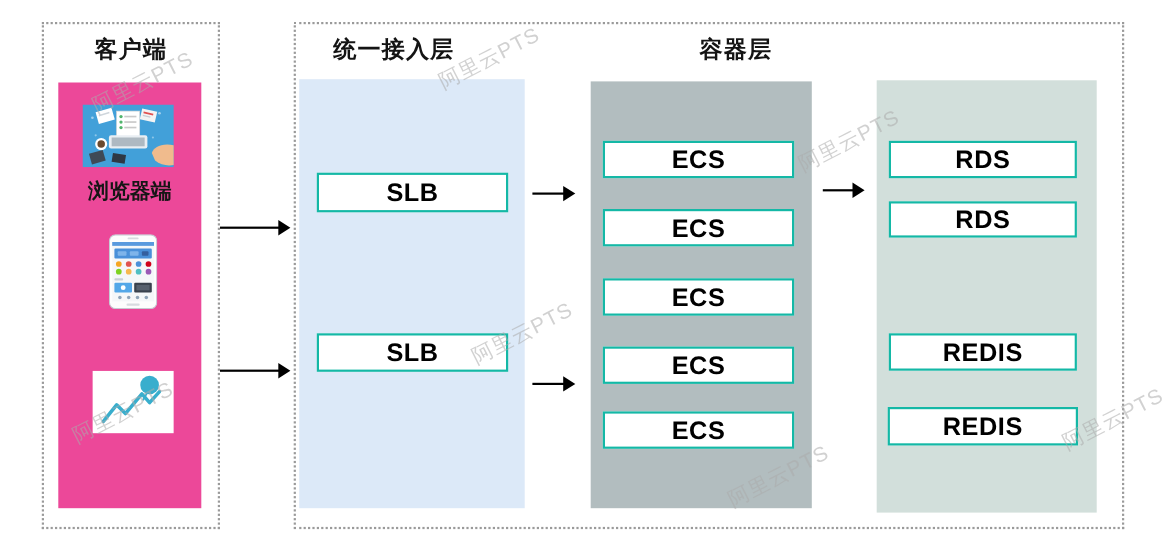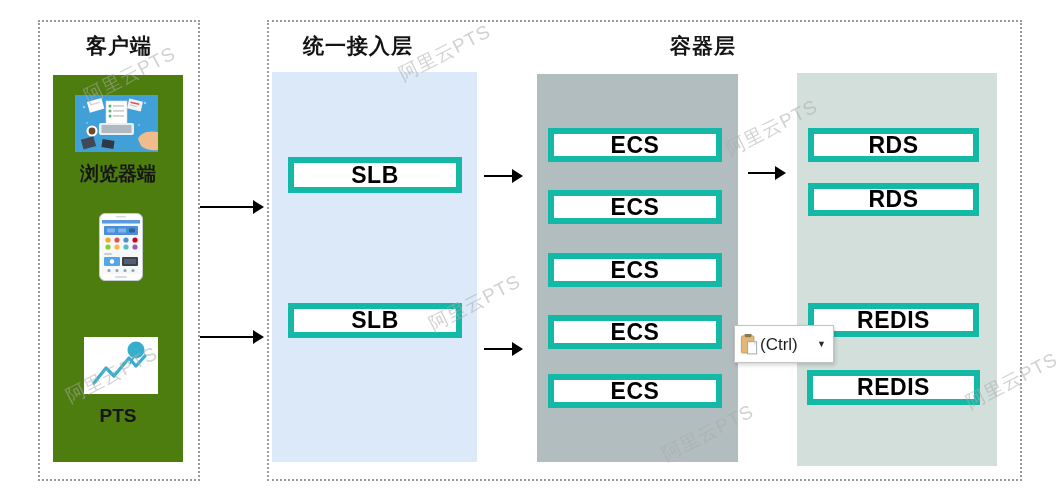--- a/index.html
+++ b/index.html
@@ -7,40 +7,40 @@
   .stage { position:relative; width:1060px; height:497px; background:#ffffff; overflow:hidden; }
 
   .frame { position:absolute; border:2px dotted #9a9a9a; background:transparent; }
   .client-frame { left:38px; top:20px; width:162px; height:461px; }
   .main-frame   { left:267px; top:20px; width:755px; height:461px; }
 
   .col-title { position:absolute; font-size:21px; font-weight:700; color:#141414;
                text-align:center; letter-spacing:1px; line-height:26px; }
   .t-client    { left:38px;  top:33px; width:162px; }
   .t-access    { left:268px; top:33px; width:180px; }
-  .t-container { left:556px; top:33px; width:180px;text-align:right; }
+  .t-container { left:579px; top:33px; width:180px; }
   .t-storage   { left:807px; top:33px; width:180px; }
 
   .panel { position:absolute; }
-  .p-client    { left:53px;  top:75px; width:130px; height:387px; background:#4d7c0f; }
+  .p-client    { left:53px;  top:75px; width:130px; height:387px; background:#ec4899; }
   .p-access    { left:272px; top:72px; width:205px; height:390px; background:#dce9f8; }
   .p-container { left:537px; top:74px; width:201px; height:388px; background:#b2bdbf; }
   .p-storage   { left:797px; top:73px; width:200px; height:393px; background:#d2dfdb; }
 
   .client-item-label { position:absolute; left:0; width:130px; text-align:center;
                        font-size:19px; font-weight:600; color:#161616; }
   .lbl-browser { top:86px; }
   .lbl-app     { top:213px; }
   .lbl-pts     { top:330px; }
   .illus { position:absolute; display:block; }
   .illus-browser { left:22px; top:20px;  width:83px; height:57px; }
   .illus-phone   { left:46px; top:138px; width:44px; height:68px; }
   .illus-pts     { left:31px; top:262px; width:74px; height:57px; }
 
-  .node { position:absolute; background:#ffffff; border:6px solid #14b8a6;
+  .node { position:absolute; background:#ffffff; border:2px solid #14b8a6;
           display:flex; align-items:center; justify-content:center;
           font-size:23px; font-weight:700; color:#000; letter-spacing:0.5px; }
   .slb-1   { left:288px; top:157px; width:174px; height:36px; }
   .slb-2   { left:288px; top:303px; width:174px; height:35px; }
   .ecs-1   { left:548px; top:128px; width:174px; height:34px; }
   .ecs-2   { left:548px; top:190px; width:174px; height:34px; }
   .ecs-3   { left:548px; top:253px; width:174px; height:34px; }
   .ecs-4   { left:548px; top:315px; width:174px; height:34px; }
   .ecs-5   { left:548px; top:374px; width:174px; height:34px; }
   .rds-1   { left:808px; top:128px; width:171px; height:34px; }
@@ -145,21 +145,20 @@
         <circle cx="34" cy="57.5" r="1.6" fill="#8fa3b8"></circle>
       <rect x="16" y="63" width="12" height="2" rx="1" fill="#d8dbe0"></rect>
     </svg>
 
     <svg class="illus illus-pts" viewBox="0 0 74 57">
       <rect width="74" height="57" fill="#ffffff"></rect>
       <polyline points="10,46 22,31 30,39 45,21 52,29 61,19" fill="none" stroke="#38aecd" stroke-width="3.2" stroke-linecap="round" stroke-linejoin="round"></polyline>
       <circle cx="52" cy="13" r="8.5" fill="#38aecd"></circle>
       <line x1="49.5" y1="20.5" x2="46" y2="27" stroke="#38aecd" stroke-width="1.6"></line>
     </svg>
-    <div class="client-item-label lbl-pts">PTS</div>
   </div>
 
   <div class="panel p-access"></div>
   <div class="panel p-container"></div>
   <div class="panel p-storage"></div>
 
   <div class="node slb-1">SLB</div>
   <div class="node slb-2">SLB</div>
   <div class="node ecs-1">ECS</div>
   <div class="node ecs-2">ECS</div>
@@ -170,31 +169,20 @@
   <div class="node rds-2">RDS</div>
   <div class="node redis-1">REDIS</div>
   <div class="node redis-2">REDIS</div>
 
   <div class="arrow a-1"></div>
   <div class="arrow a-2"></div>
   <div class="arrow a-3"></div>
   <div class="arrow a-4"></div>
   <div class="arrow a-5"></div>
 
-  <div class="paste-btn">
-    <svg width="18" height="22" viewBox="0 0 20 24">
-      <rect x="5" y="0.8" width="8" height="4" rx="1" fill="#8d7a55"></rect>
-      <rect x="1.5" y="3" width="14" height="19" rx="1.5" fill="#e3b877" stroke="#bd9a5f"></rect>
-      <rect x="5.5" y="1.8" width="7" height="2.6" rx="1" fill="#8d7a55"></rect>
-      <rect x="8.5" y="9.5" width="10" height="13.5" fill="#ffffff" stroke="#9aa0a6"></rect>
-      <path d="M15.5 9.5 L18.5 12.5 L15.5 12.5 Z" fill="#dcdfe3"></path>
-    </svg>
-    <span class="paste-label">(Ctrl)</span>
-    <span class="paste-caret">▼</span>
-  </div>
 
   <div class="wm wm-1">阿里云PTS</div>
   <div class="wm wm-2">阿里云PTS</div>
   <div class="wm wm-3">阿里云PTS</div>
   <div class="wm wm-4">阿里云PTS</div>
   <div class="wm wm-5">阿里云PTS</div>
   <div class="wm wm-6">阿里云PTS</div>
   <div class="wm wm-7">阿里云PTS</div>
 
 </div>

